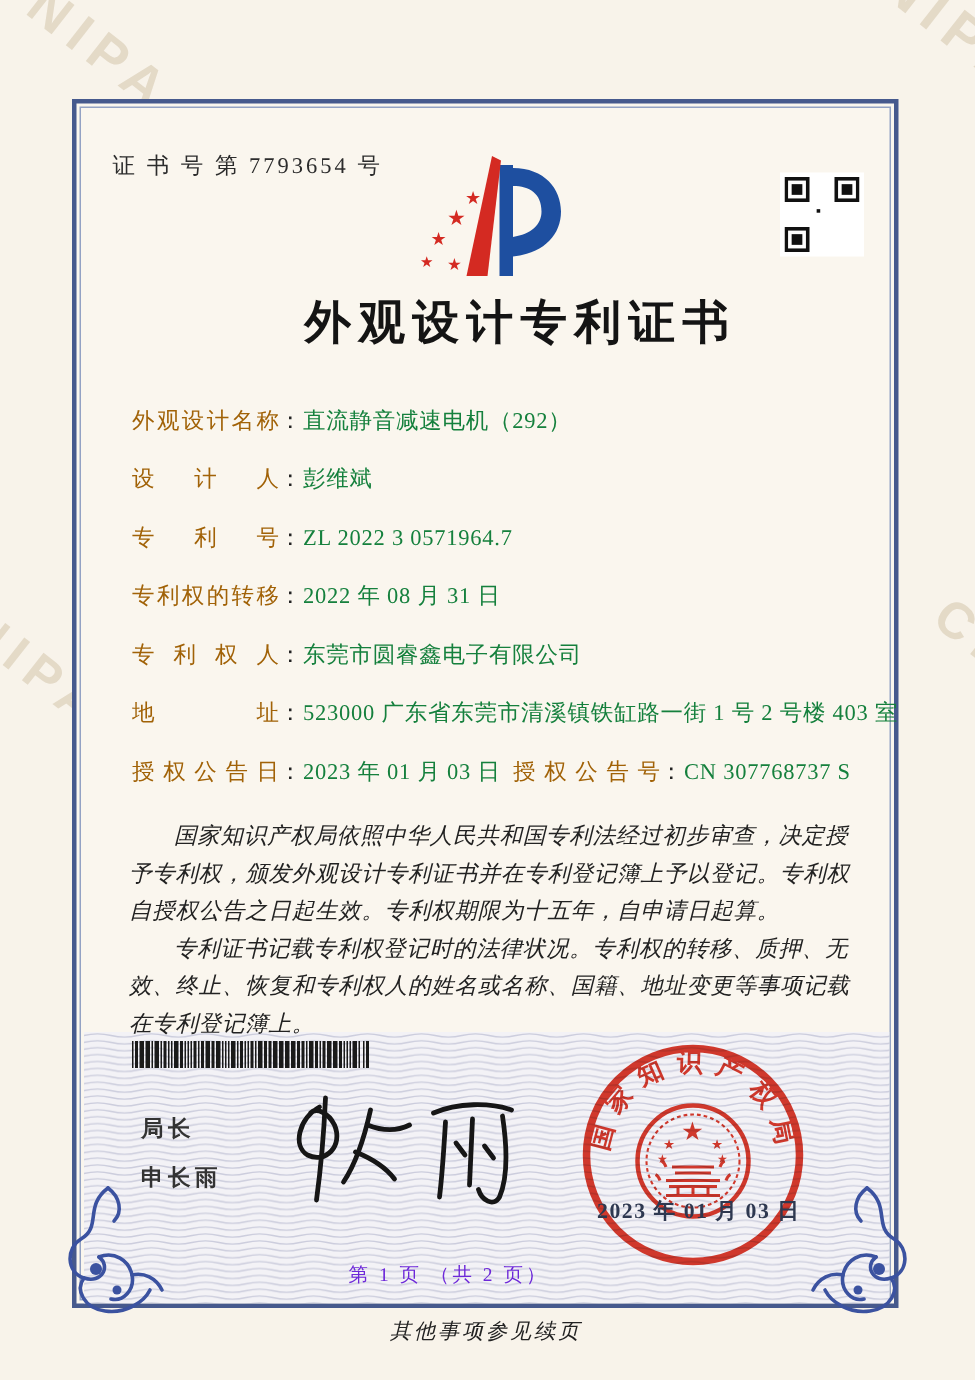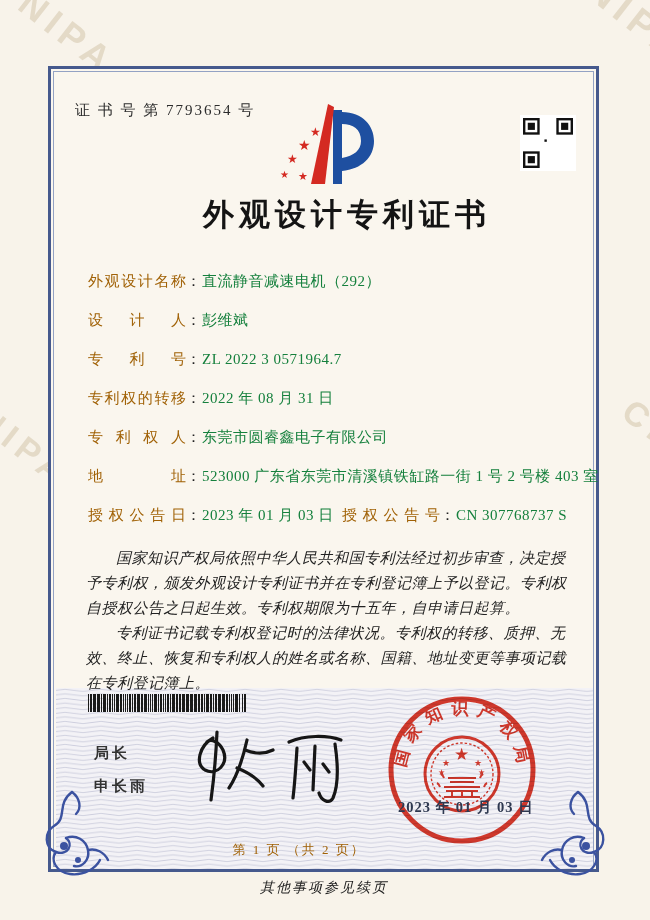--- a/index.html
+++ b/index.html
@@ -69,21 +69,21 @@
   .autograph{ position:absolute; left:185px; top:720px; width:175px; height:92px; }
   .seal{ position:absolute; left:386px; top:694px; width:152px; height:152px; opacity:.93; mix-blend-mode:multiply; }
   .seal-date{
     position:absolute; left:398px; top:798px; width:128px; text-align:center;
     font-size:14.5px; font-weight:bold; color:#2e3850; letter-spacing:1px;
     white-space:nowrap;
   }
   
   .pageno{
     position:absolute; left:48px; top:841px; width:502px; text-align:center;
-    font-size:13px; color:#a16207; letter-spacing:2px;
+    font-size:13px; color:#6d28d9; letter-spacing:2px;
   }
   .note{
     position:absolute; left:0; top:879px; width:648px; text-align:center;
     font-size:14px; color:#222; font-style:italic; letter-spacing:2px;
   }
   .ornament{ position:absolute; width:74px; height:88px; }
   .orn-l{ left:42px; top:790px; }
   .orn-r{ left:534px; top:790px; transform:scaleX(-1); }
 </style>
 </head>

